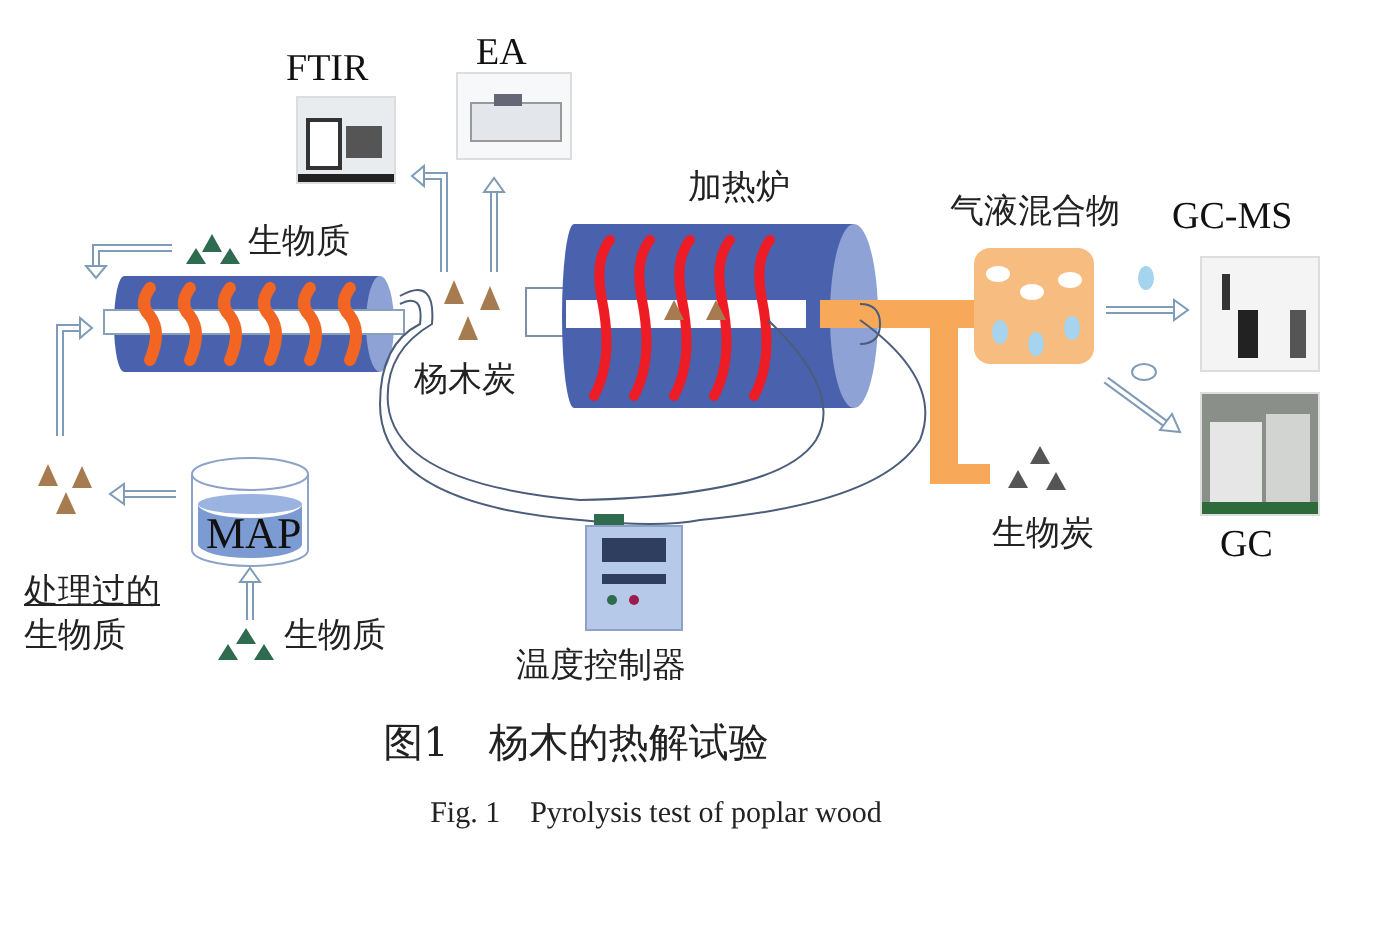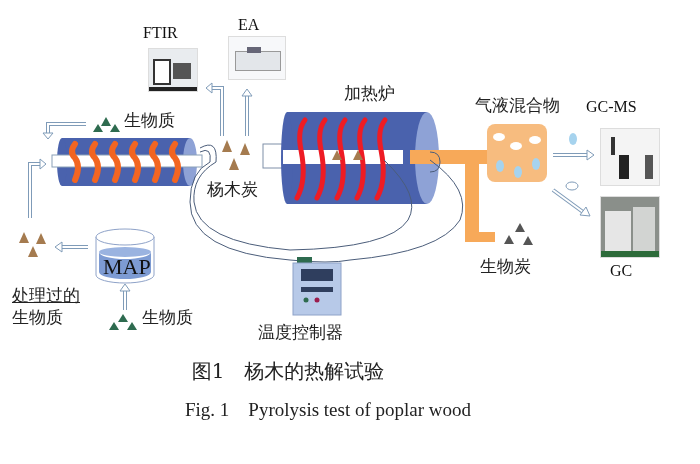--- a/index.html
+++ b/index.html
@@ -1,22 +1,22 @@
 <!DOCTYPE html>
 <html><head>
 <meta charset="utf-8">
 <style>
   html, body { margin:0; padding:0; background:#ffffff; }
   body { width:700px; height:464px; position:relative; overflow:hidden; font-family:"DejaVu Serif", serif; color:#1a1a1a; }
   .lbl { position:absolute; white-space:nowrap; }
   .zh { font-family:"DejaVu Sans", sans-serif; font-size:17px; color:#222; font-weight:300; }
-  .en { font-family:"Liberation Serif", serif; font-size:16px; color:#111; }
+  .en { font-family:"Liberation Serif", serif; font-size:19px; color:#111; }
   #diagram { position:absolute; left:0; top:0; }
   .cap-zh { position:absolute; left:0; width:576px; text-align:center; top:358px; font-family:"DejaVu Serif", serif; font-size:20px; color:#222; }
-  .cap-en { position:absolute; left:0; width:656px; text-align:center; top:397px; font-family:"Liberation Serif", serif; font-size:19px; color:#222; }
+  .cap-en { position:absolute; left:0; width:656px; text-align:center; top:397px; font-family:"Liberation Serif", serif; font-size:15px; color:#222; }
   .inst { position:absolute; border:1px solid #ddd; background:#f3f3f3; }
 </style>
 </head>
 <body>
 
 <svg id="diagram" width="700" height="464" viewBox="0 0 700 464">
   <defs>
     <marker id="ah" markerWidth="8" markerHeight="8" refX="4" refY="4" orient="auto">
       <path d="M0,0 L8,4 L0,8 Z" fill="#ffffff" stroke="#7f9bb8" stroke-width="1"></path>
     </marker>
@@ -175,21 +175,21 @@
   <div style="position:absolute;left:0;bottom:0;width:58px;height:6px;background:#2d6b3a;"></div>
 </div>
 
 <div class="lbl en" style="left:143px;top:24px;">FTIR</div>
 <div class="lbl en" style="left:238px;top:16px;">EA</div>
 <div class="lbl zh" style="left:124px;top:109px;">生物质</div>
 <div class="lbl zh" style="left:318px;top:82px;margin-left:26px;">加热炉</div>
 <div class="lbl zh" style="left:454px;top:94px;margin-left:21px;">气液混合物</div>
 <div class="lbl en" style="left:586px;top:98px;">GC-MS</div>
 <div class="lbl zh" style="left:207px;top:178px;">杨木炭</div>
-<div class="lbl zh" style="left:480px;top:255px;">生物炭</div>
+<div class="lbl zh" style="left:496px;top:255px;">生物炭</div>
 <div class="lbl en" style="left:610px;top:262px;">GC</div>
 <div class="lbl en" style="left:103px;top:254px;font-size:22px;">MAP</div>
 <div class="lbl zh" style="left:12px;top:284px;text-decoration:underline;">处理过的</div>
 <div class="lbl zh" style="left:12px;top:306px;">生物质</div>
 <div class="lbl zh" style="left:142px;top:306px;">生物质</div>
 <div class="lbl zh" style="left:258px;top:321px;text-align:center;">温度控制器</div>
 
 <div class="cap-zh">图1　杨木的热解试验</div>
 <div class="cap-en">Fig. 1　Pyrolysis test of poplar wood</div>
 

